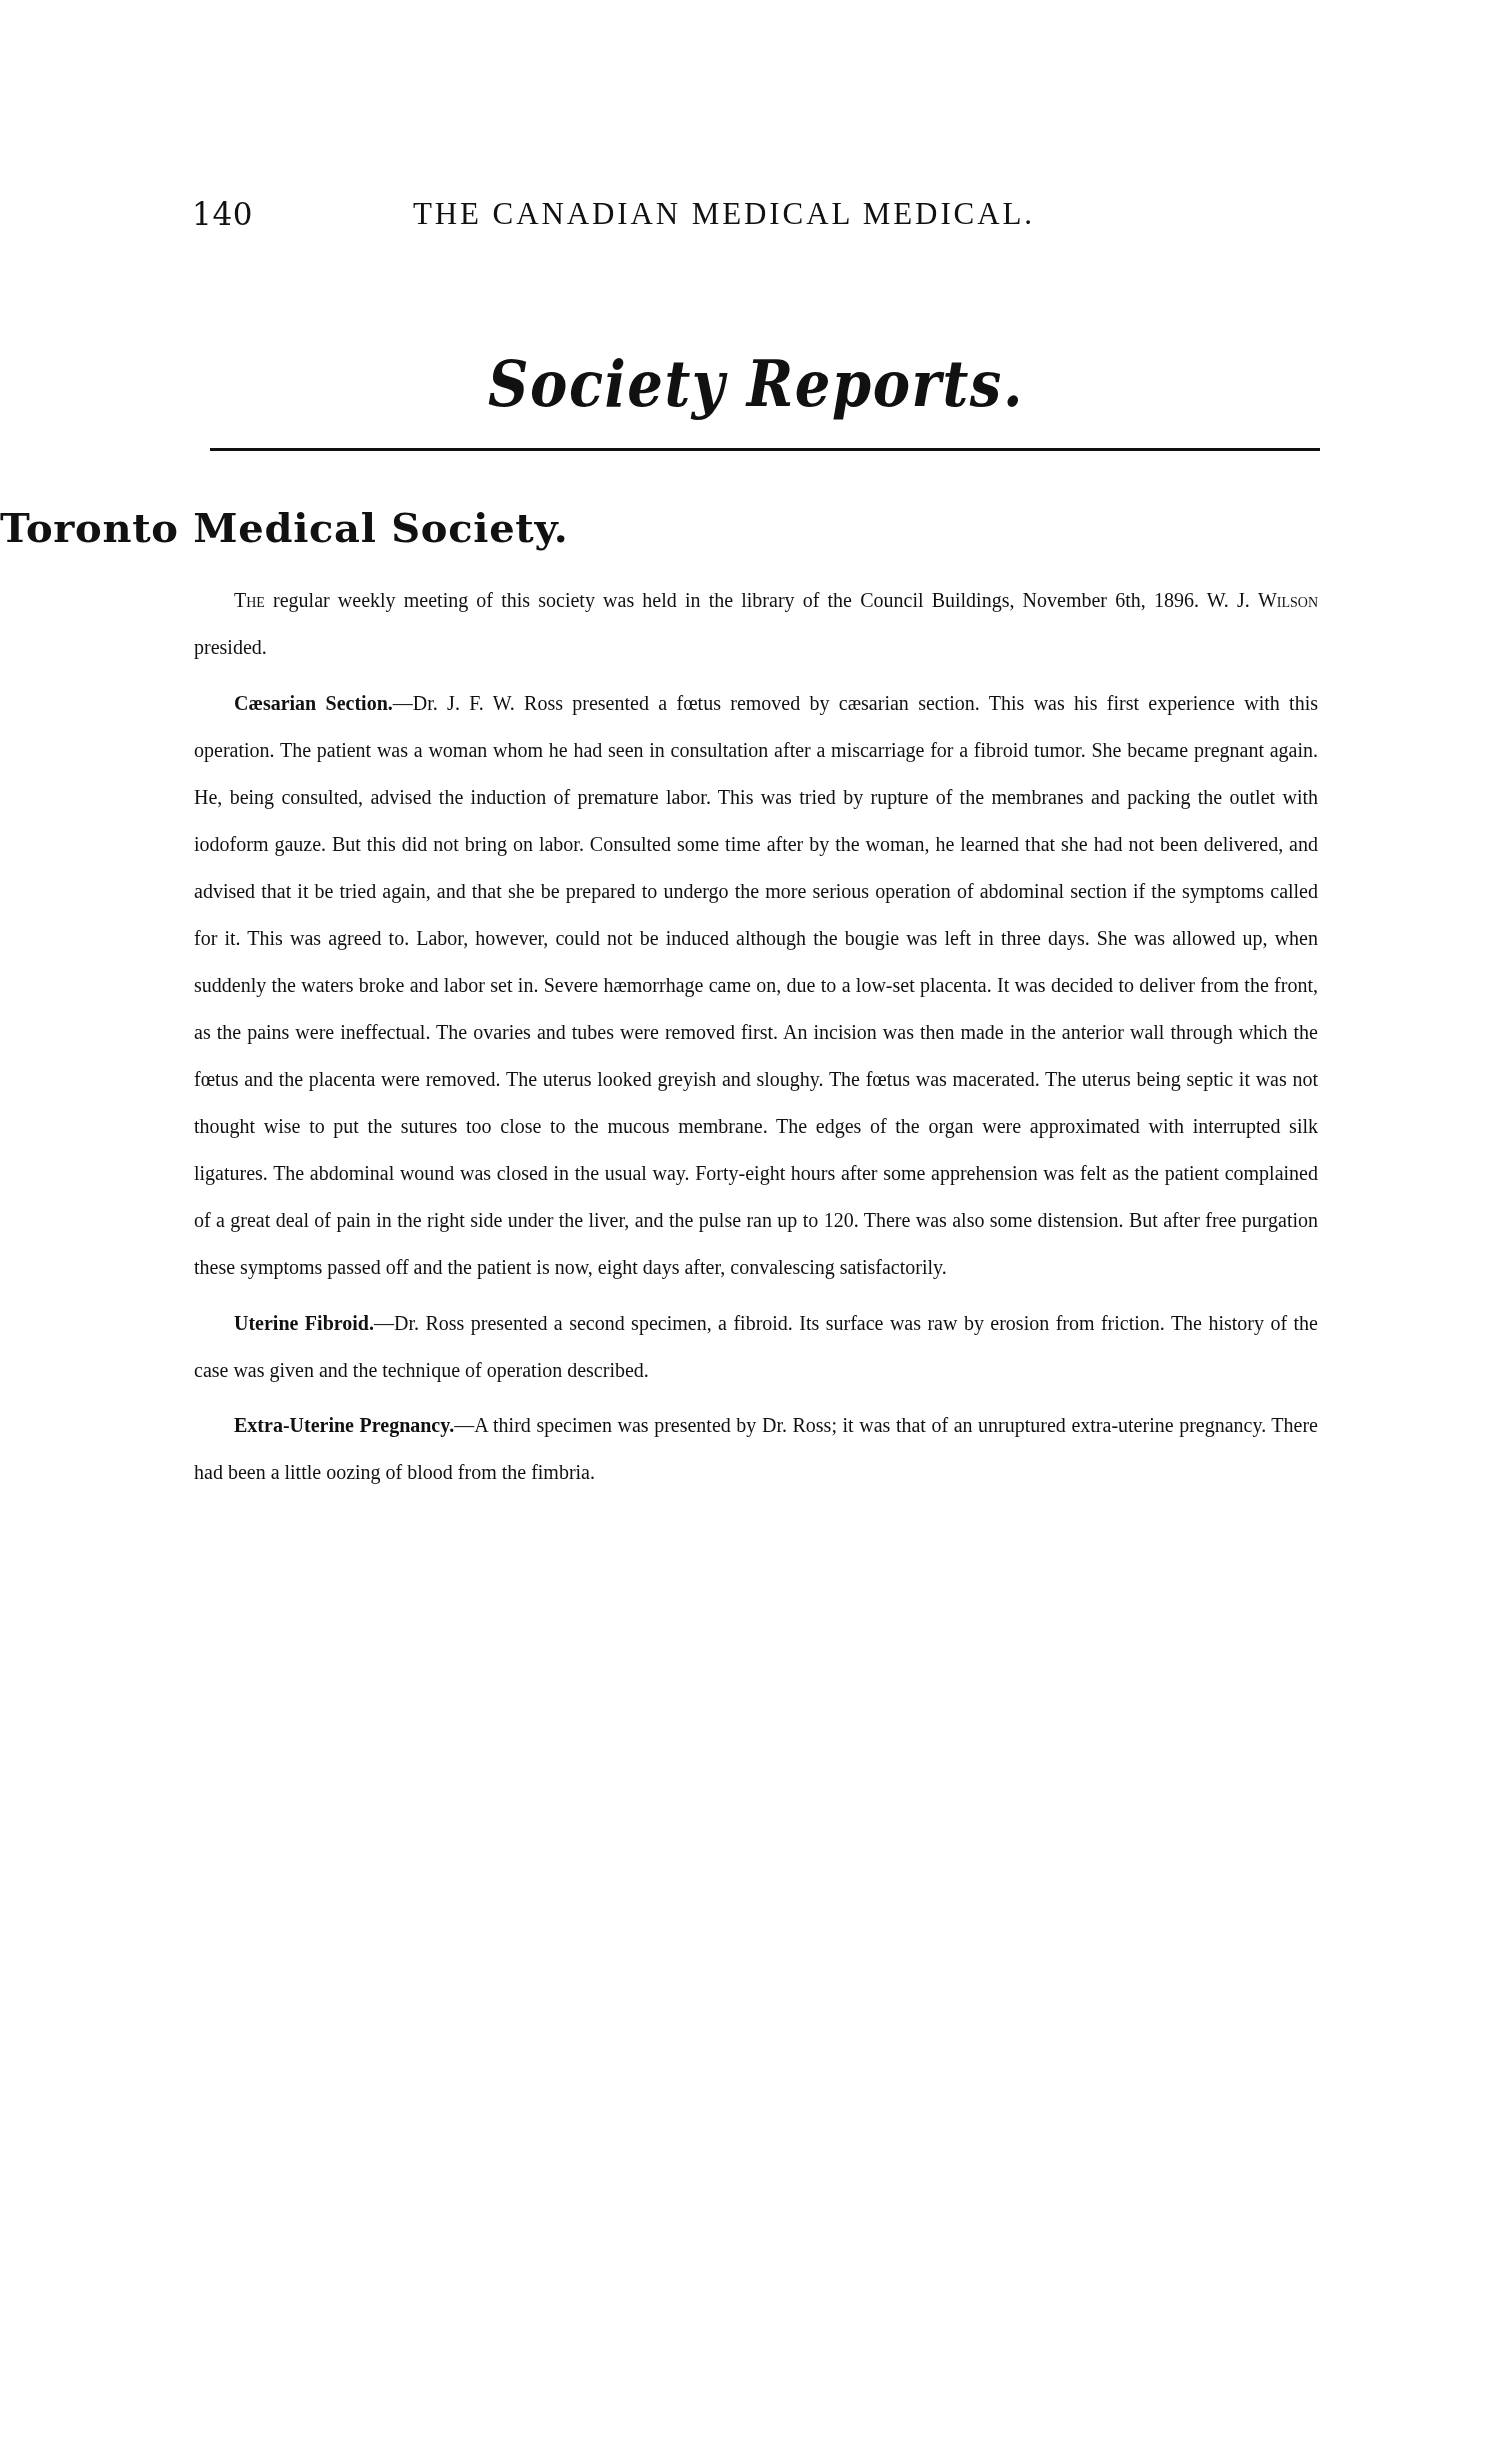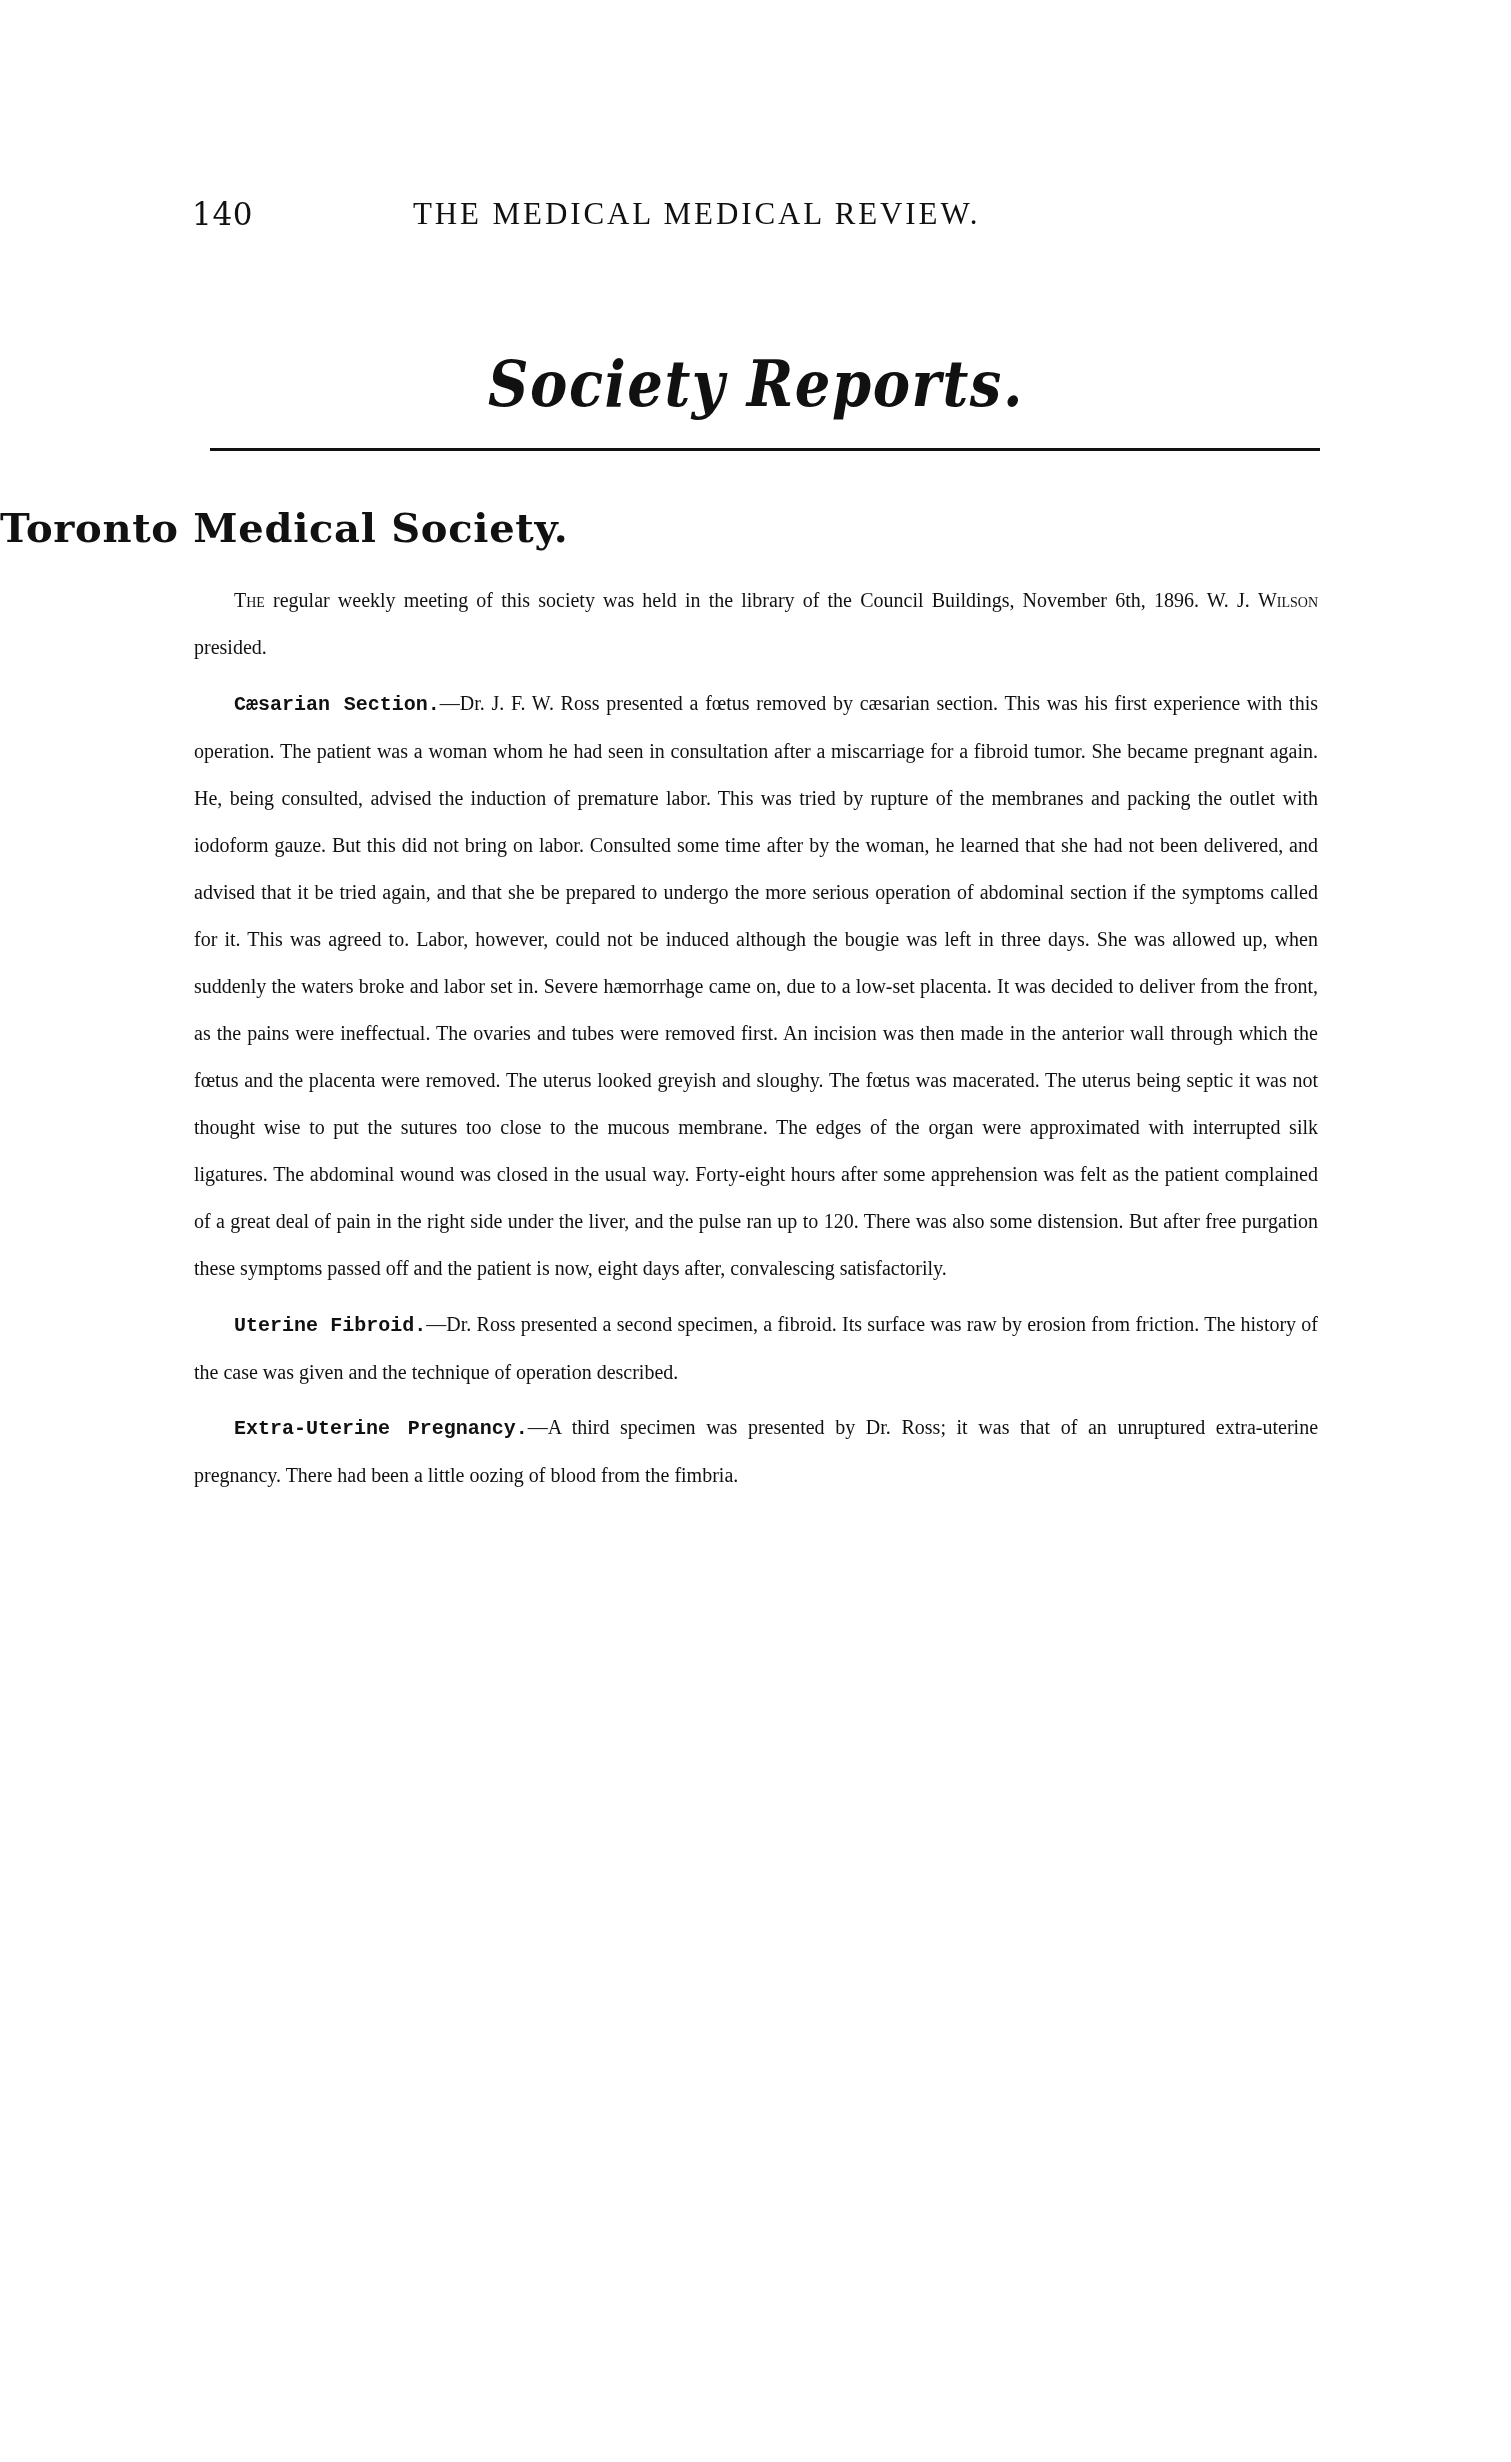--- a/index.html
+++ b/index.html
@@ -42,34 +42,34 @@
     }
     .body-text {
       position: absolute; top: 577px; left: 194px; width: 1124px;
       font-size: 20px; line-height: 47px;
       text-align: justify;
       font-family: "Liberation Serif", serif;
     }
     .body-text p { margin: 0 0 8.8px 0; text-indent: 40px; }
     .smallcaps { font-variant: small-caps; }
     .run-in {
-      font-family: Liberation Mono, monospace;
+      font-family: Liberation Serif, serif;
       font-weight: bold;
       letter-spacing: 0px;
       font-stretch: condensed;
     }
   </style>
 </head>
 <body>
 
 <div class="page">
 
   <div class="running-head">
     <span class="page-number">140</span>
-    <span class="journal-title">THE MEDICAL MEDICAL REVIEW.</span>
+    <span class="journal-title">THE CANADIAN MEDICAL MEDICAL.</span>
   </div>
 
   <div class="section-title">Society Reports.</div>
 
   <div class="rule"></div>
 
   <div class="society-title">Toronto Medical Society.</div>
 
   <div class="body-text">
     <p><span class="smallcaps">The</span><span> regular weekly meeting of this society was held in the library of the Council Buildings, November 6th, 1896. W. J. </span><span class="smallcaps">Wilson</span><span> presided.</span></p>

